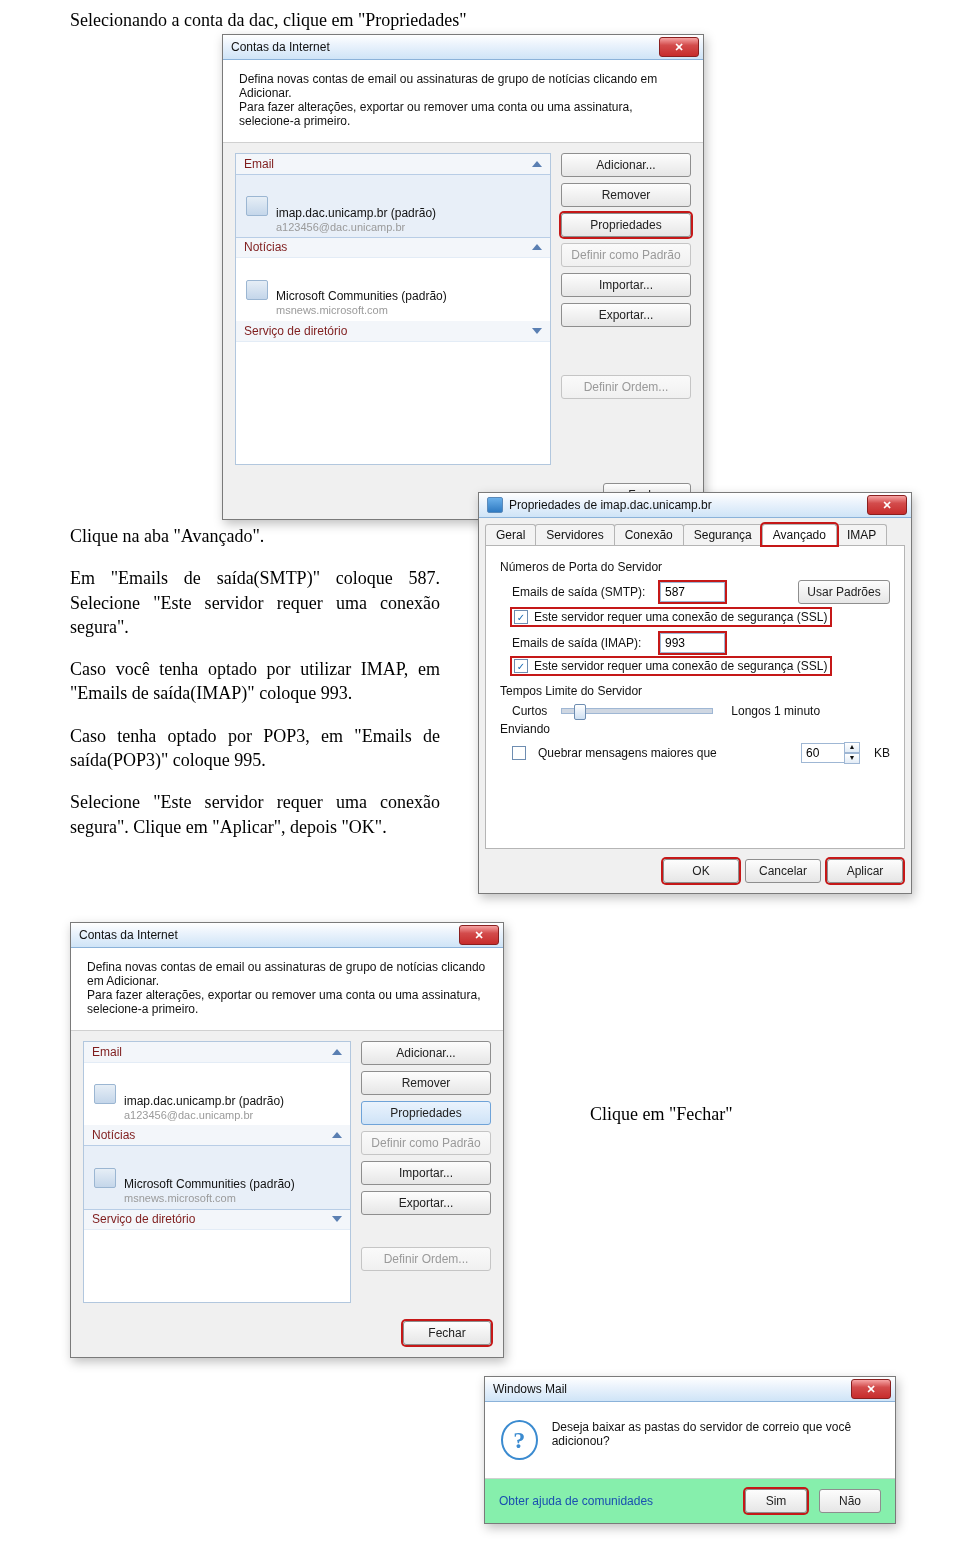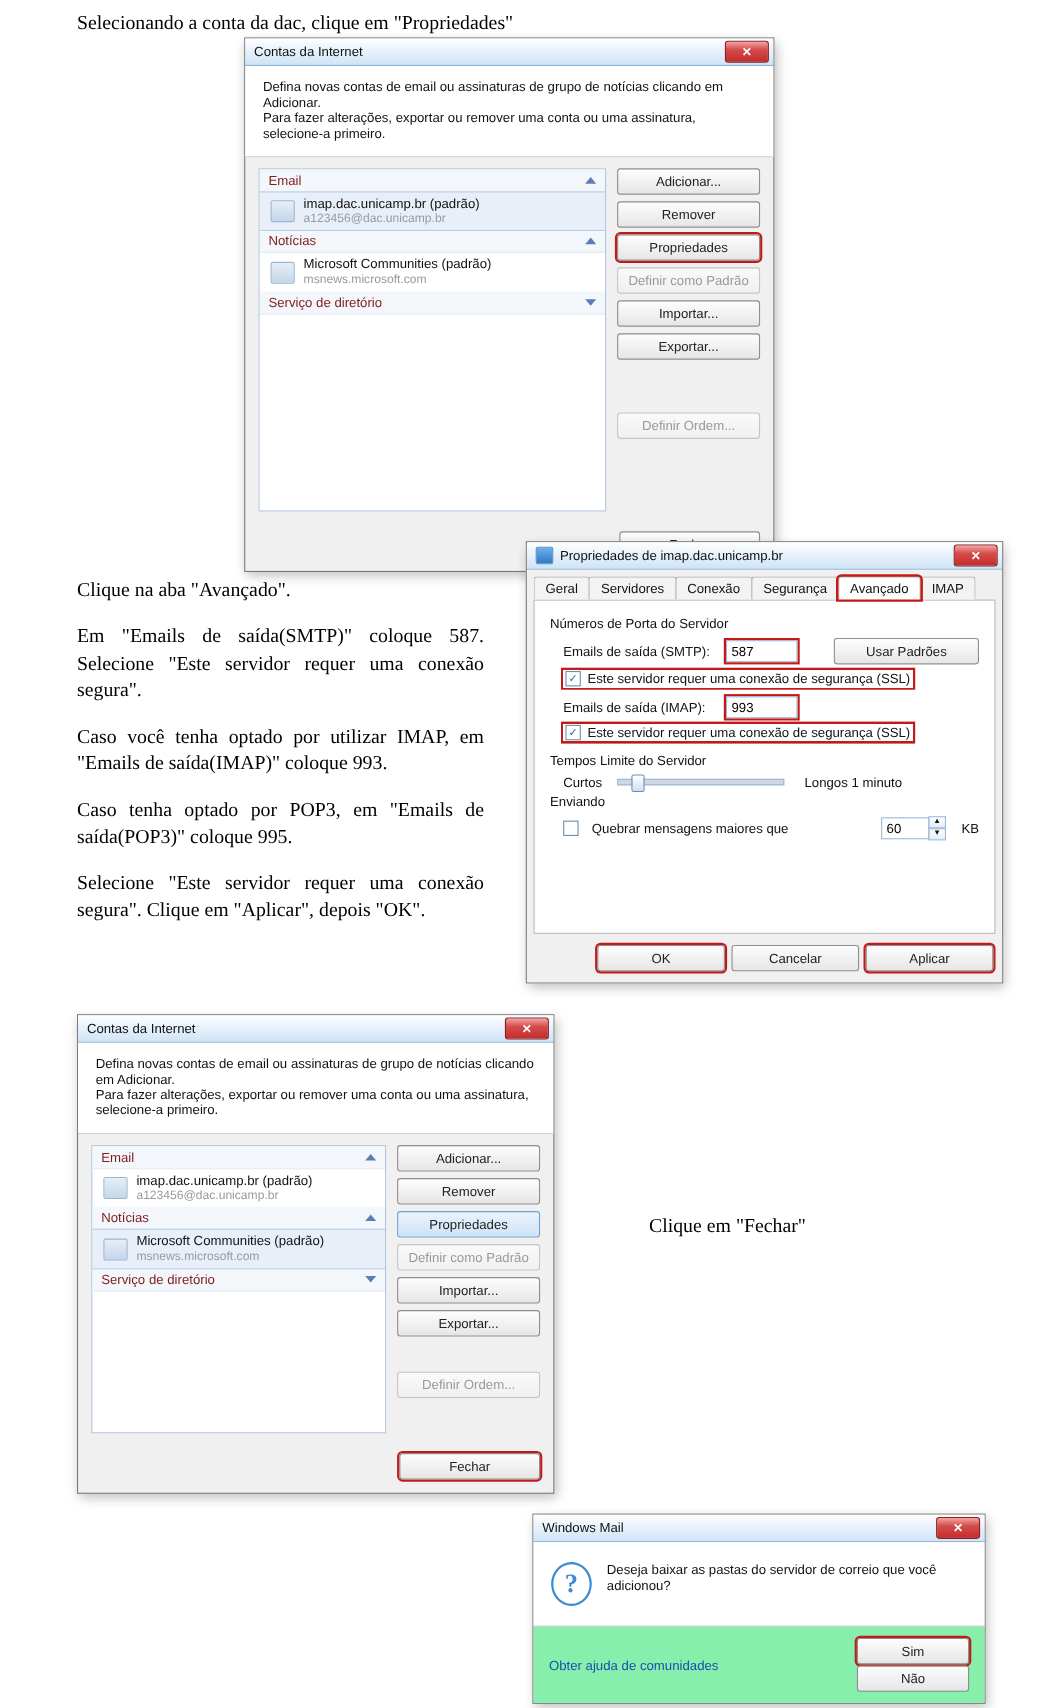--- a/index.html
+++ b/index.html
@@ -14,24 +14,24 @@
   
   .cint{width:480px;}
   .cint .desc{background:#fff;padding:12px 16px 14px 16px;border-bottom:1px solid #d0d0d0;font-size:12px;}
   .cint .body{display:flex;padding:10px 12px 14px 12px;gap:10px;}
   .cint .tree{flex:1;border:1px solid #b2c7de;background:#fff;height:310px;overflow:hidden;}
   .cint .grp{display:flex;align-items:center;justify-content:space-between;background:#f3f6fa;color:#7f1d1d;padding:3px 8px;border-bottom:1px solid #e3ecf6;font-size:12px;}
   .chev{width:0;height:0;border-left:5px solid transparent;border-right:5px solid transparent;border-bottom:6px solid #5a7fb2;}
   .row{display:flex;align-items:center;gap:8px;padding:4px 10px;}
   .row.sel{background:#e8eff8;outline:1px solid #b8cde6;}
   .row .ic{width:20px;height:18px;background:linear-gradient(#e6eef6,#c4d6ea);border:1px solid #9bb6d2;border-radius:2px;}
-  .row .lbls{display:flex;flex-direction:column;line-height:1.15;}
+  .row .lbls{display:flex;flex-direction:column;line-height:1.15;margin-top:28px;}
   .row .sub{color:#9a9a9a;font-size:11px;}
   .btncol{width:130px;display:flex;flex-direction:column;gap:6px;}
-  .wbtn{height:22px;background:linear-gradient(#fdfdfd,#e6e6e6);border:1px solid #8e8e8e;border-radius:3px;display:flex;align-items:center;justify-content:center;font-size:12px;color:#222;padding:0 20px;text-align:center;white-space:nowrap;}
+  .wbtn{height:22px;background:linear-gradient(#fdfdfd,#e6e6e6);border:1px solid #8e8e8e;border-radius:3px;display:flex;align-items:center;justify-content:center;font-size:12px;color:#222;padding:0 0;text-align:center;white-space:nowrap;}
   .wbtn.dis{color:#9a9a9a;border-color:#c5c5c5;background:linear-gradient(#fafafa,#f0f0f0);}
   .wbtn.hl{box-shadow:0 0 0 2px #c51818;}
   .spacer{height:36px;}
   .cint .footer{display:flex;justify-content:flex-end;padding:4px 12px 12px 12px;}
   .cint .footer .wbtn{width:86px;}
   
   .pwin{width:432px;}
   .tabs{display:flex;padding:6px 6px 0 6px;background:#f0f0f0;}
   .tab{padding:3px 10px;border:1px solid #b5b5b5;border-bottom:none;background:#f3f3f3;border-radius:3px 3px 0 0;margin-right:-1px;font-size:12px;}
   .tab.act{background:#fff;position:relative;z-index:2;box-shadow:0 0 0 2px #c51818;}
@@ -51,21 +51,21 @@
   .stepper .arrs{display:flex;flex-direction:column;margin-left:-1px;}
   .stepper .arrs span{width:14px;height:9px;border:1px solid #9fb7d4;background:linear-gradient(#fff,#e3ecf6);font-size:7px;line-height:7px;text-align:center;}
   .pwin .pfooter{display:flex;gap:6px;justify-content:flex-end;padding:10px 8px 10px 8px;background:#f0f0f0;}
   .pwin .pfooter .wbtn{width:74px;}
   
   .mwin{width:410px;}
   .mwin .mbody{display:flex;gap:14px;padding:18px 16px;background:#fff;}
   .qicon{width:36px;height:36px;border:2px solid #3b8bd0;border-radius:50%;display:flex;align-items:center;justify-content:center;color:#3b8bd0;font-size:24px;font-weight:bold;font-family:Georgia,serif;}
   .mwin .mfoot{background:#86efac;border-top:1px solid #d0d0d0;padding:10px 14px;display:flex;justify-content:space-between;align-items:center;}
   .mwin .mfoot .link{color:#1a4fb0;font-size:12px;cursor:pointer;}
-  .mwin .mfoot .btns{display:flex;gap:1px;flex-direction:column;}
+  .mwin .mfoot .btns{display:flex;gap:12px;}
   .mwin .mfoot .wbtn{width:60px;}
 </style>
 </head>
 <body>
 
 <div class="page">
 
   <div class="doctext" style="position:absolute;left:70px;top:8px;">Selecionando a conta da dac, clique em "Propriedades"</div>
 
   <div class="win cint" style="left:222px;top:34px;">

